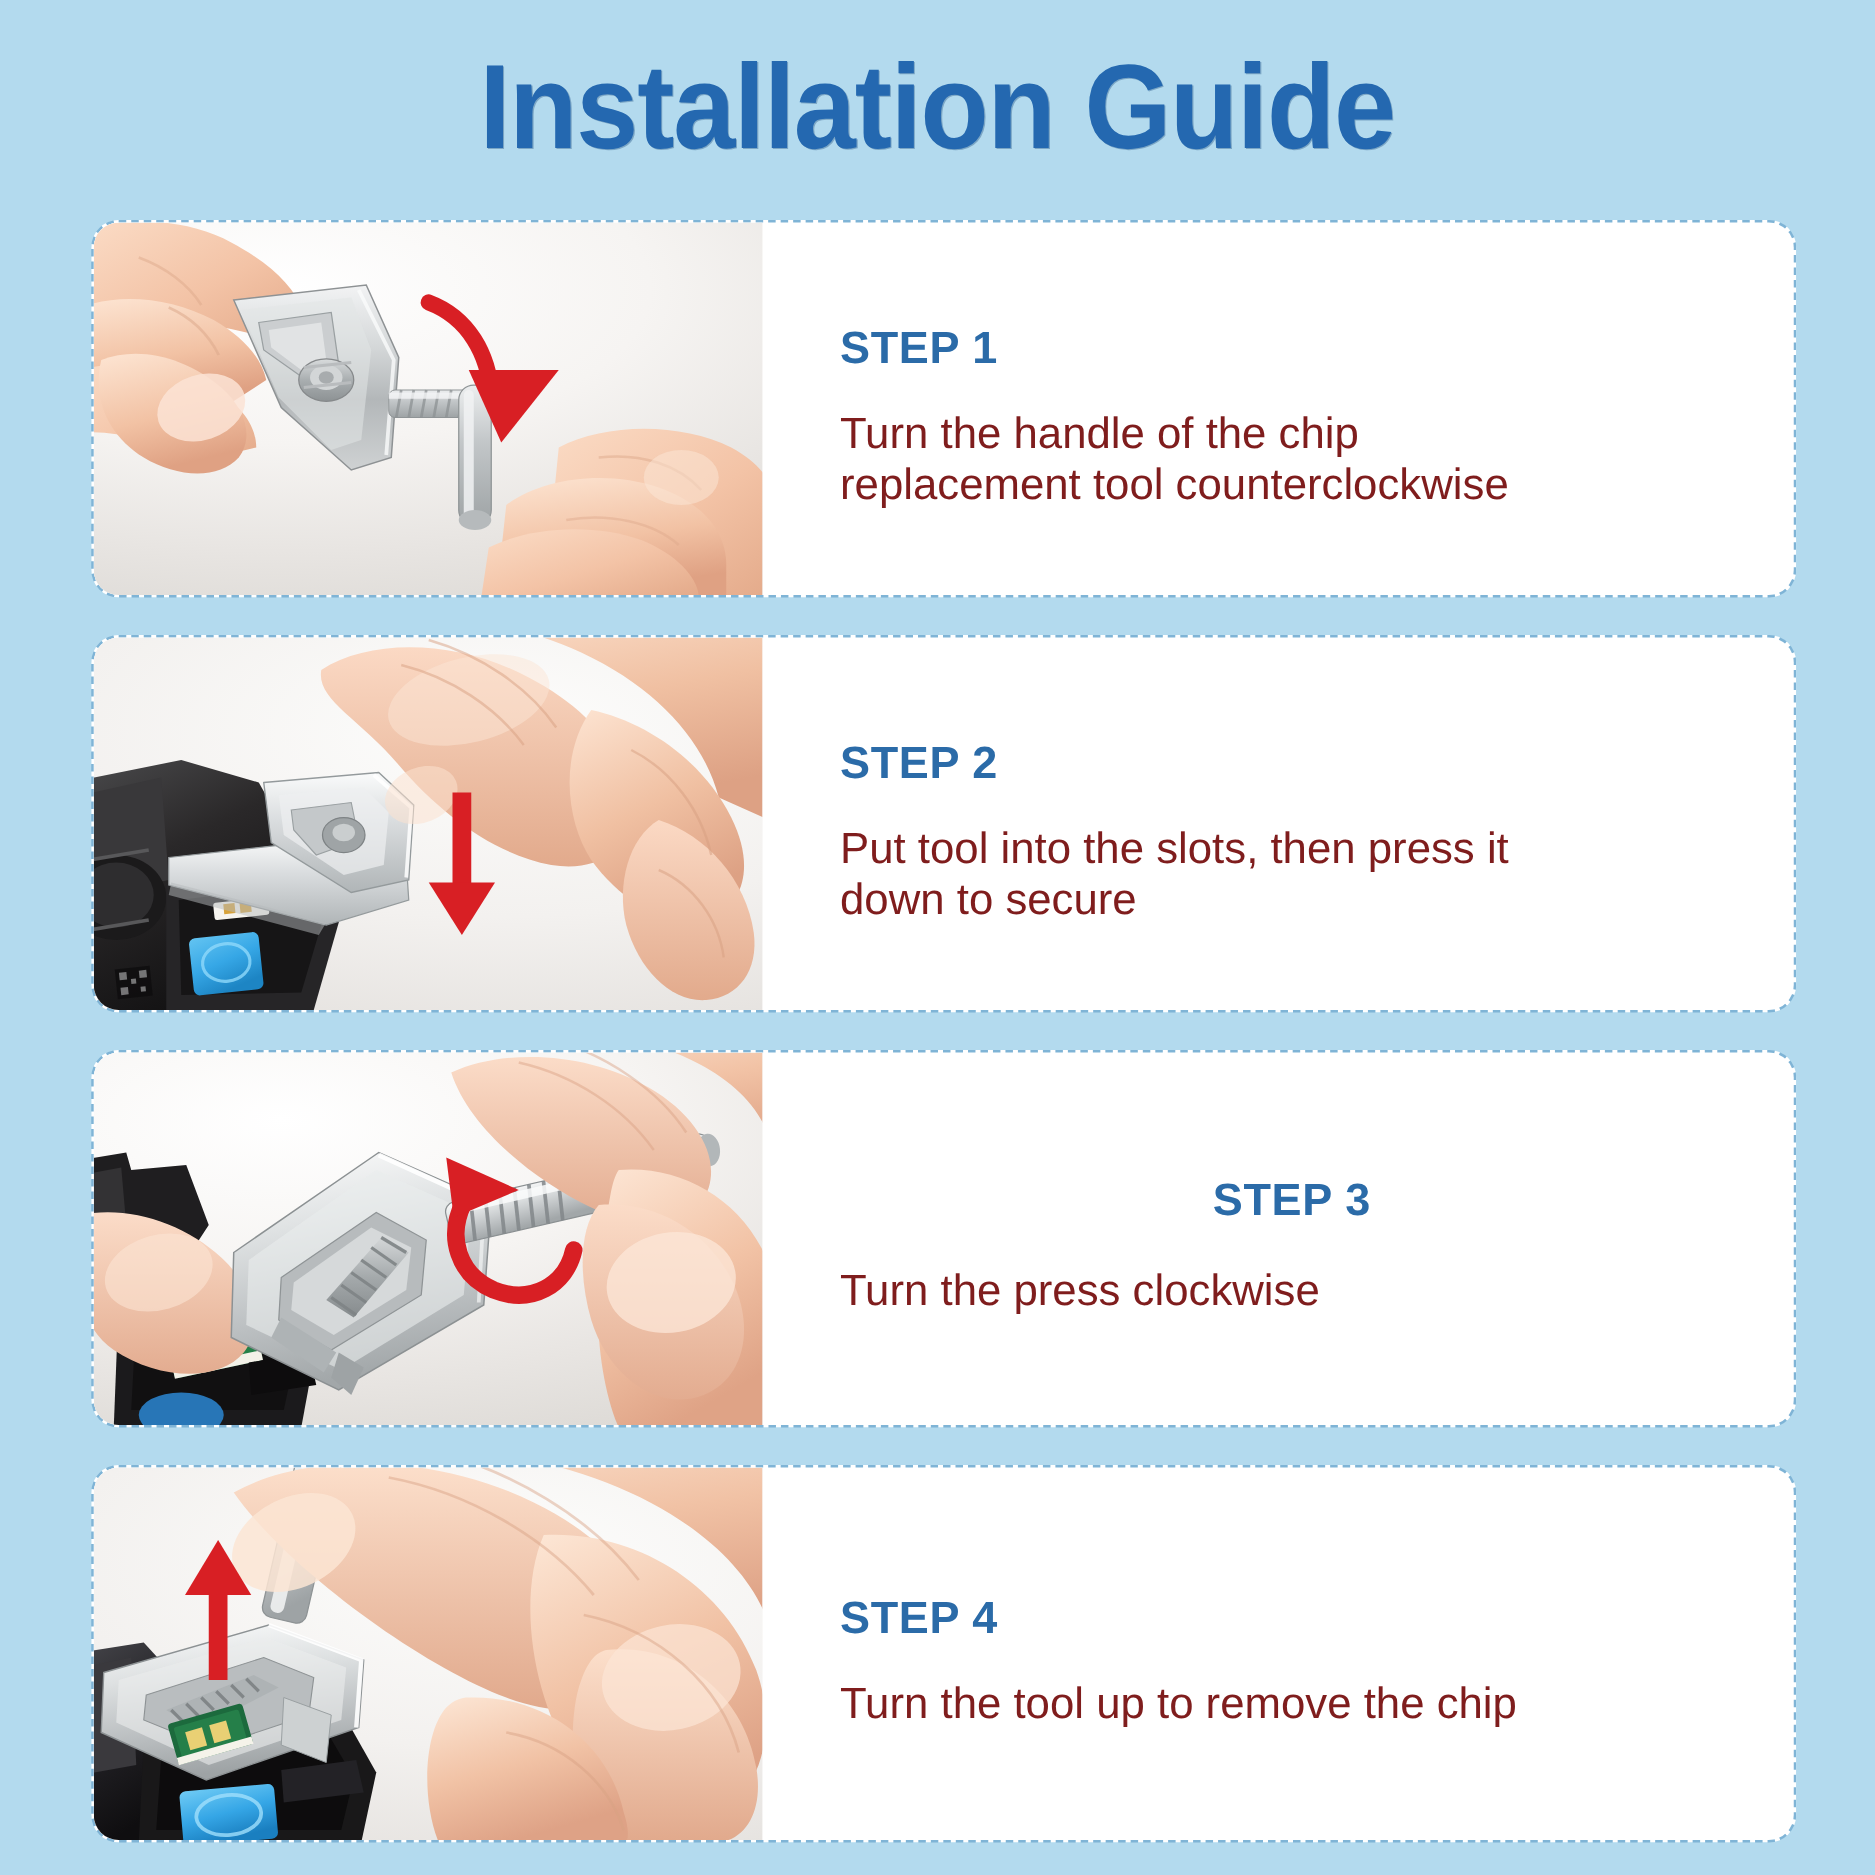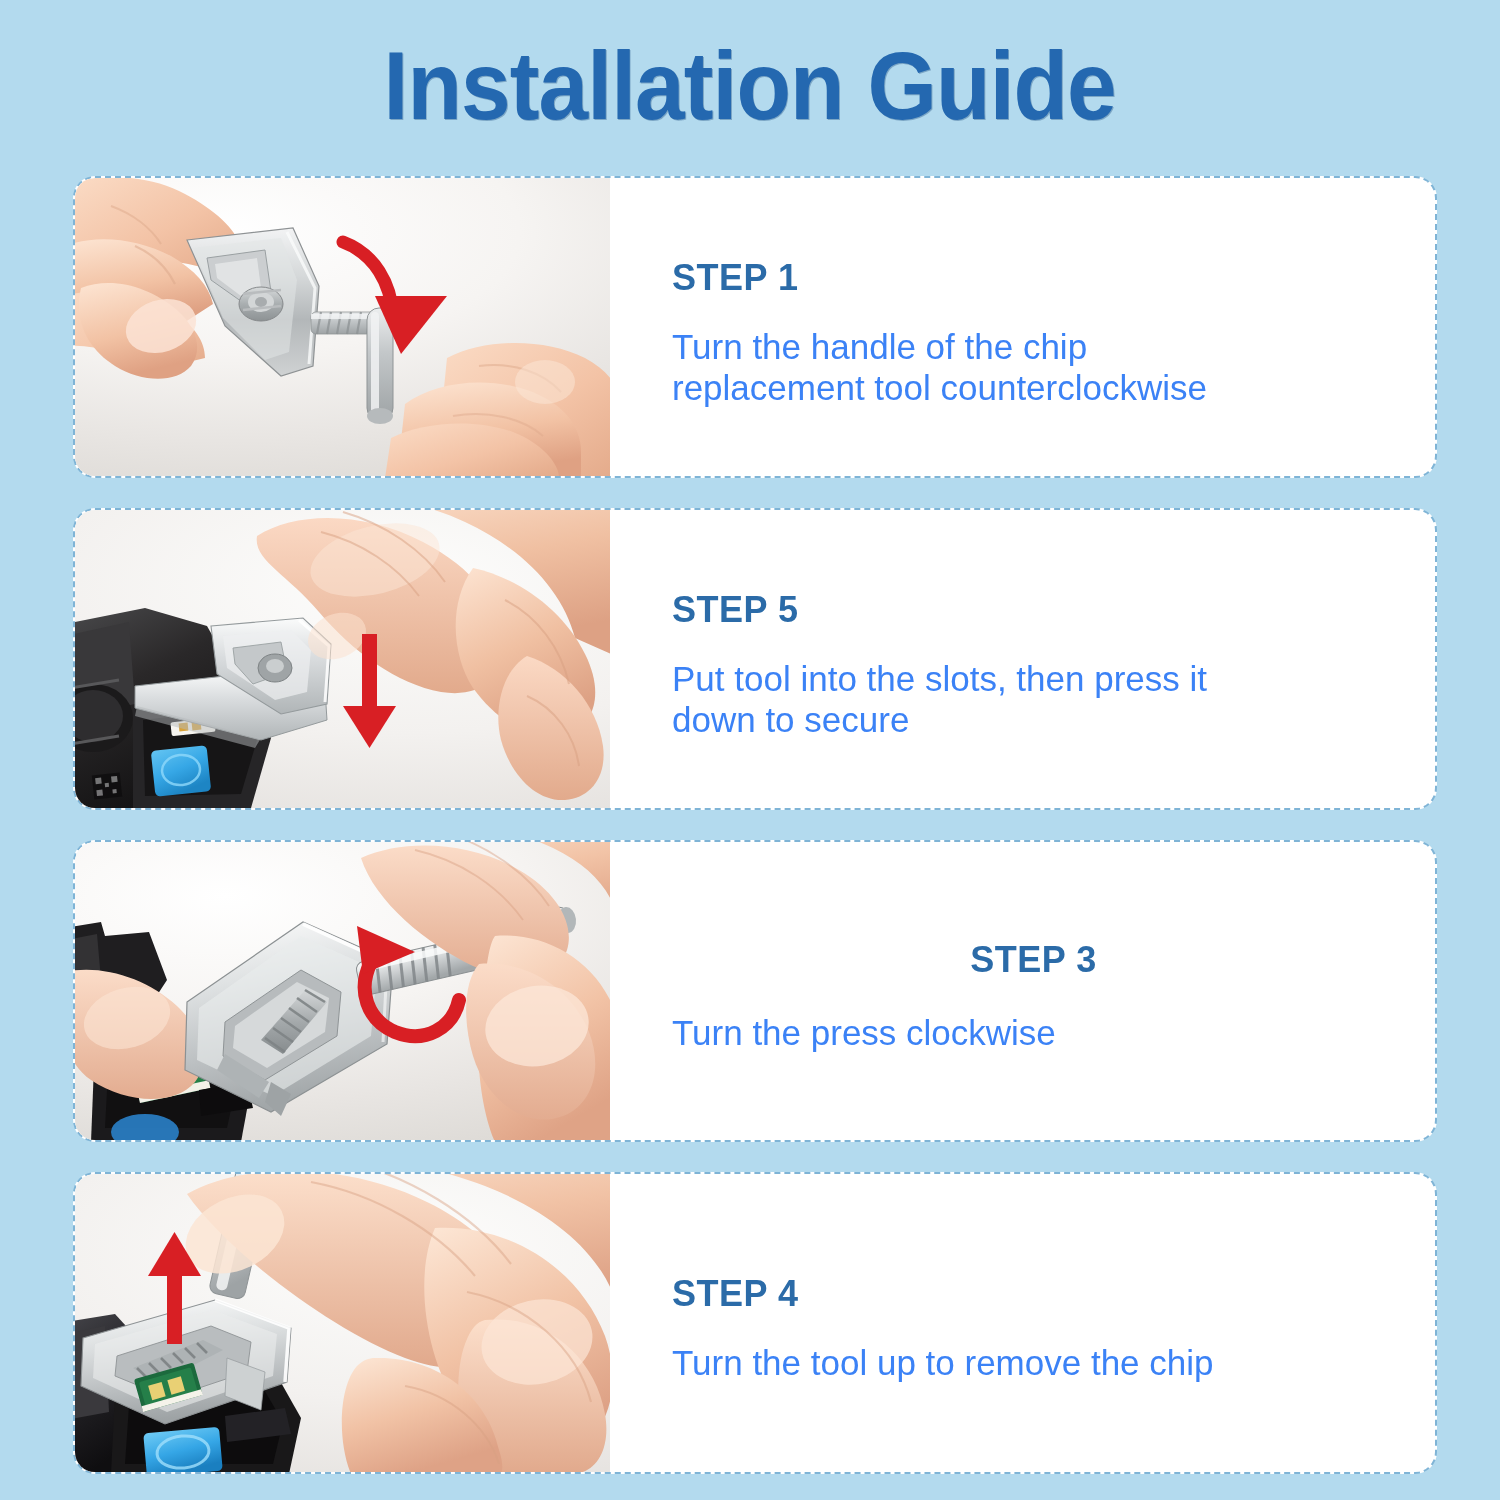--- a/index.html
+++ b/index.html
@@ -54,21 +54,21 @@
     padding:44px 40px 30px 62px;
     box-sizing:border-box;
     display:flex;flex-direction:column;
     justify-content:center;
   }
   .step-head{
     font-size:36px;font-weight:bold;color:#2b6ba8;
     letter-spacing:.5px;margin:0 0 30px 0;line-height:1;
   }
   .step-body{
-    font-size:35px;color:#3b82f6;line-height:1.18;
+    font-size:35px;color:#7f1d1d;line-height:1.18;
     margin:0;font-weight:400;max-width:560px;
   }
   .card.compact .step-head{margin-bottom:34px;text-align:center;}
 
   
   .bg-studio{
     position:absolute;inset:0;
     background:
       radial-gradient(120% 90% at 28% 18%, #ffffff 0%, #f6f4f2 46%, #e8e5e2 78%, #dedbd7 100%);
   }
@@ -291,21 +291,21 @@
             </g>
 
             <g>
               <rect x="287" y="126" width="15" height="84" fill="#d81f24"></rect>
               <path d="M268 198 L 321 198 L 294.5 240 Z" fill="#d81f24"></path>
             </g>
           </svg>
         </div>
       </div>
       <div class="text-col">
-        <div class="step-head">STEP 5</div>
+        <div class="step-head">STEP 2</div>
         <div class="step-body">Put tool into the slots, then press it down to secure</div>
       </div>
     </div>
 
     <div class="card compact">
       <div class="photo">
         <div class="photo-inner">
           <div class="bg-studio"></div>
           <svg class="art" viewBox="0 0 535 302" preserveAspectRatio="xMidYMid slice">
             <defs>

